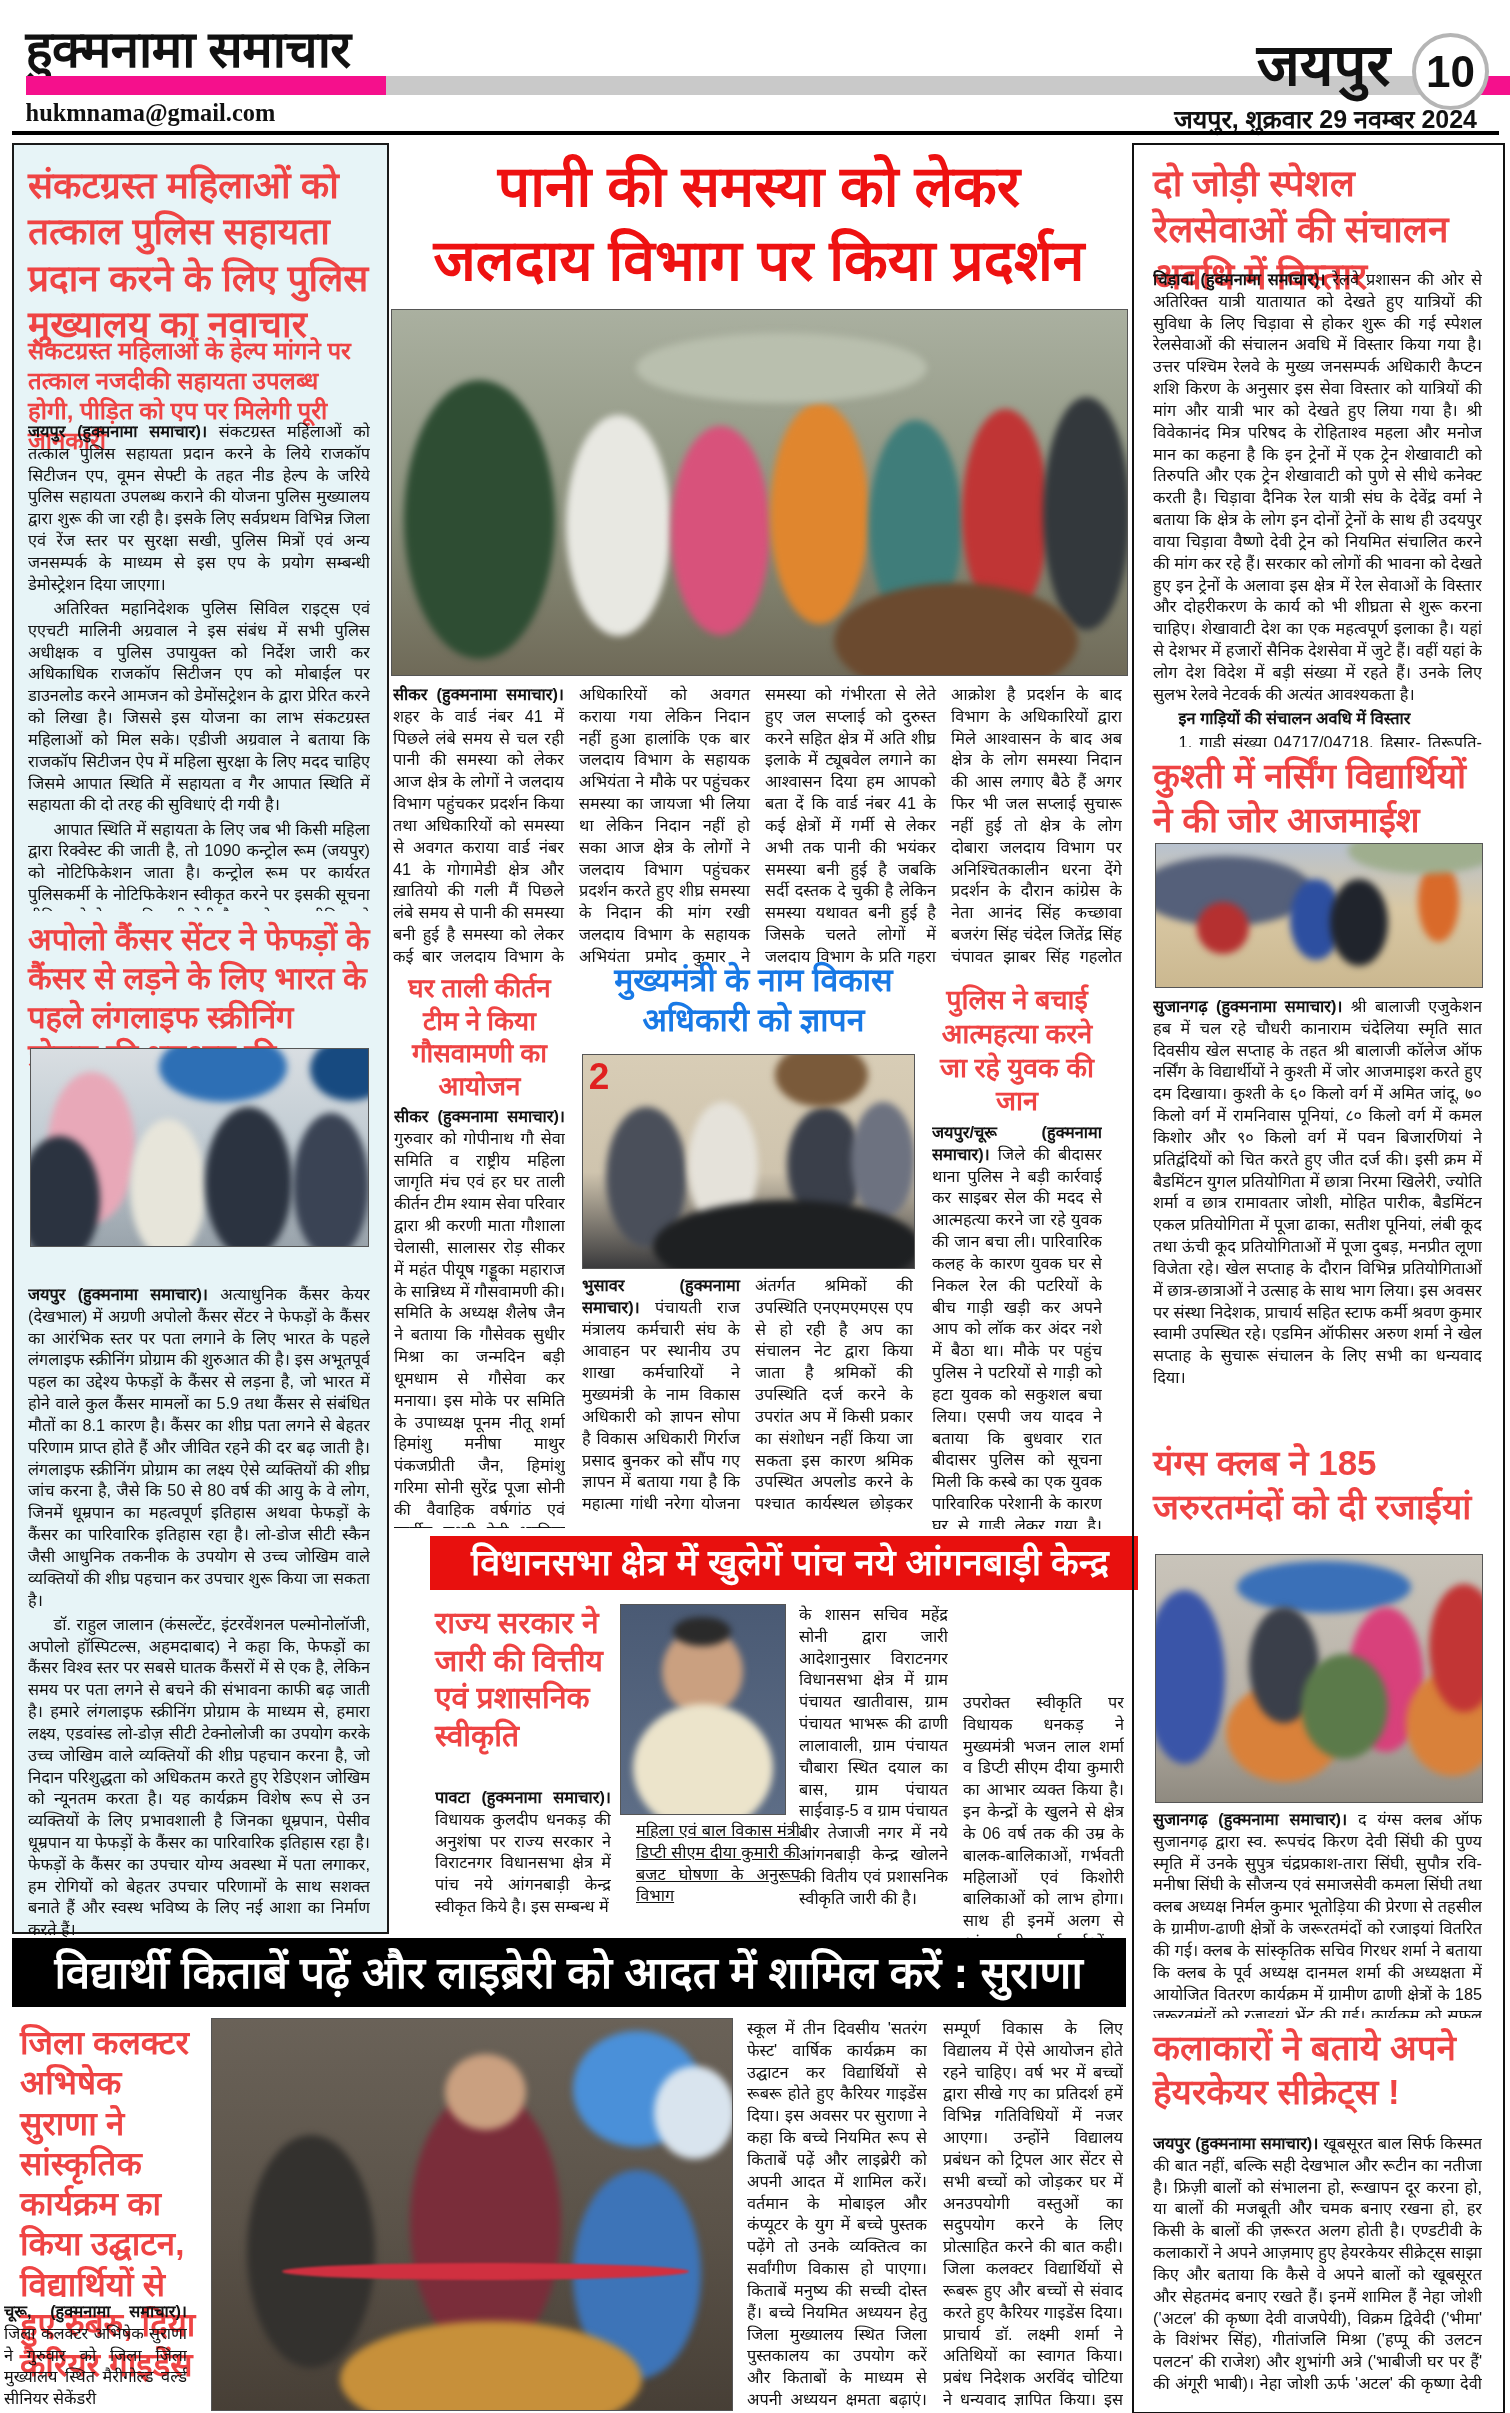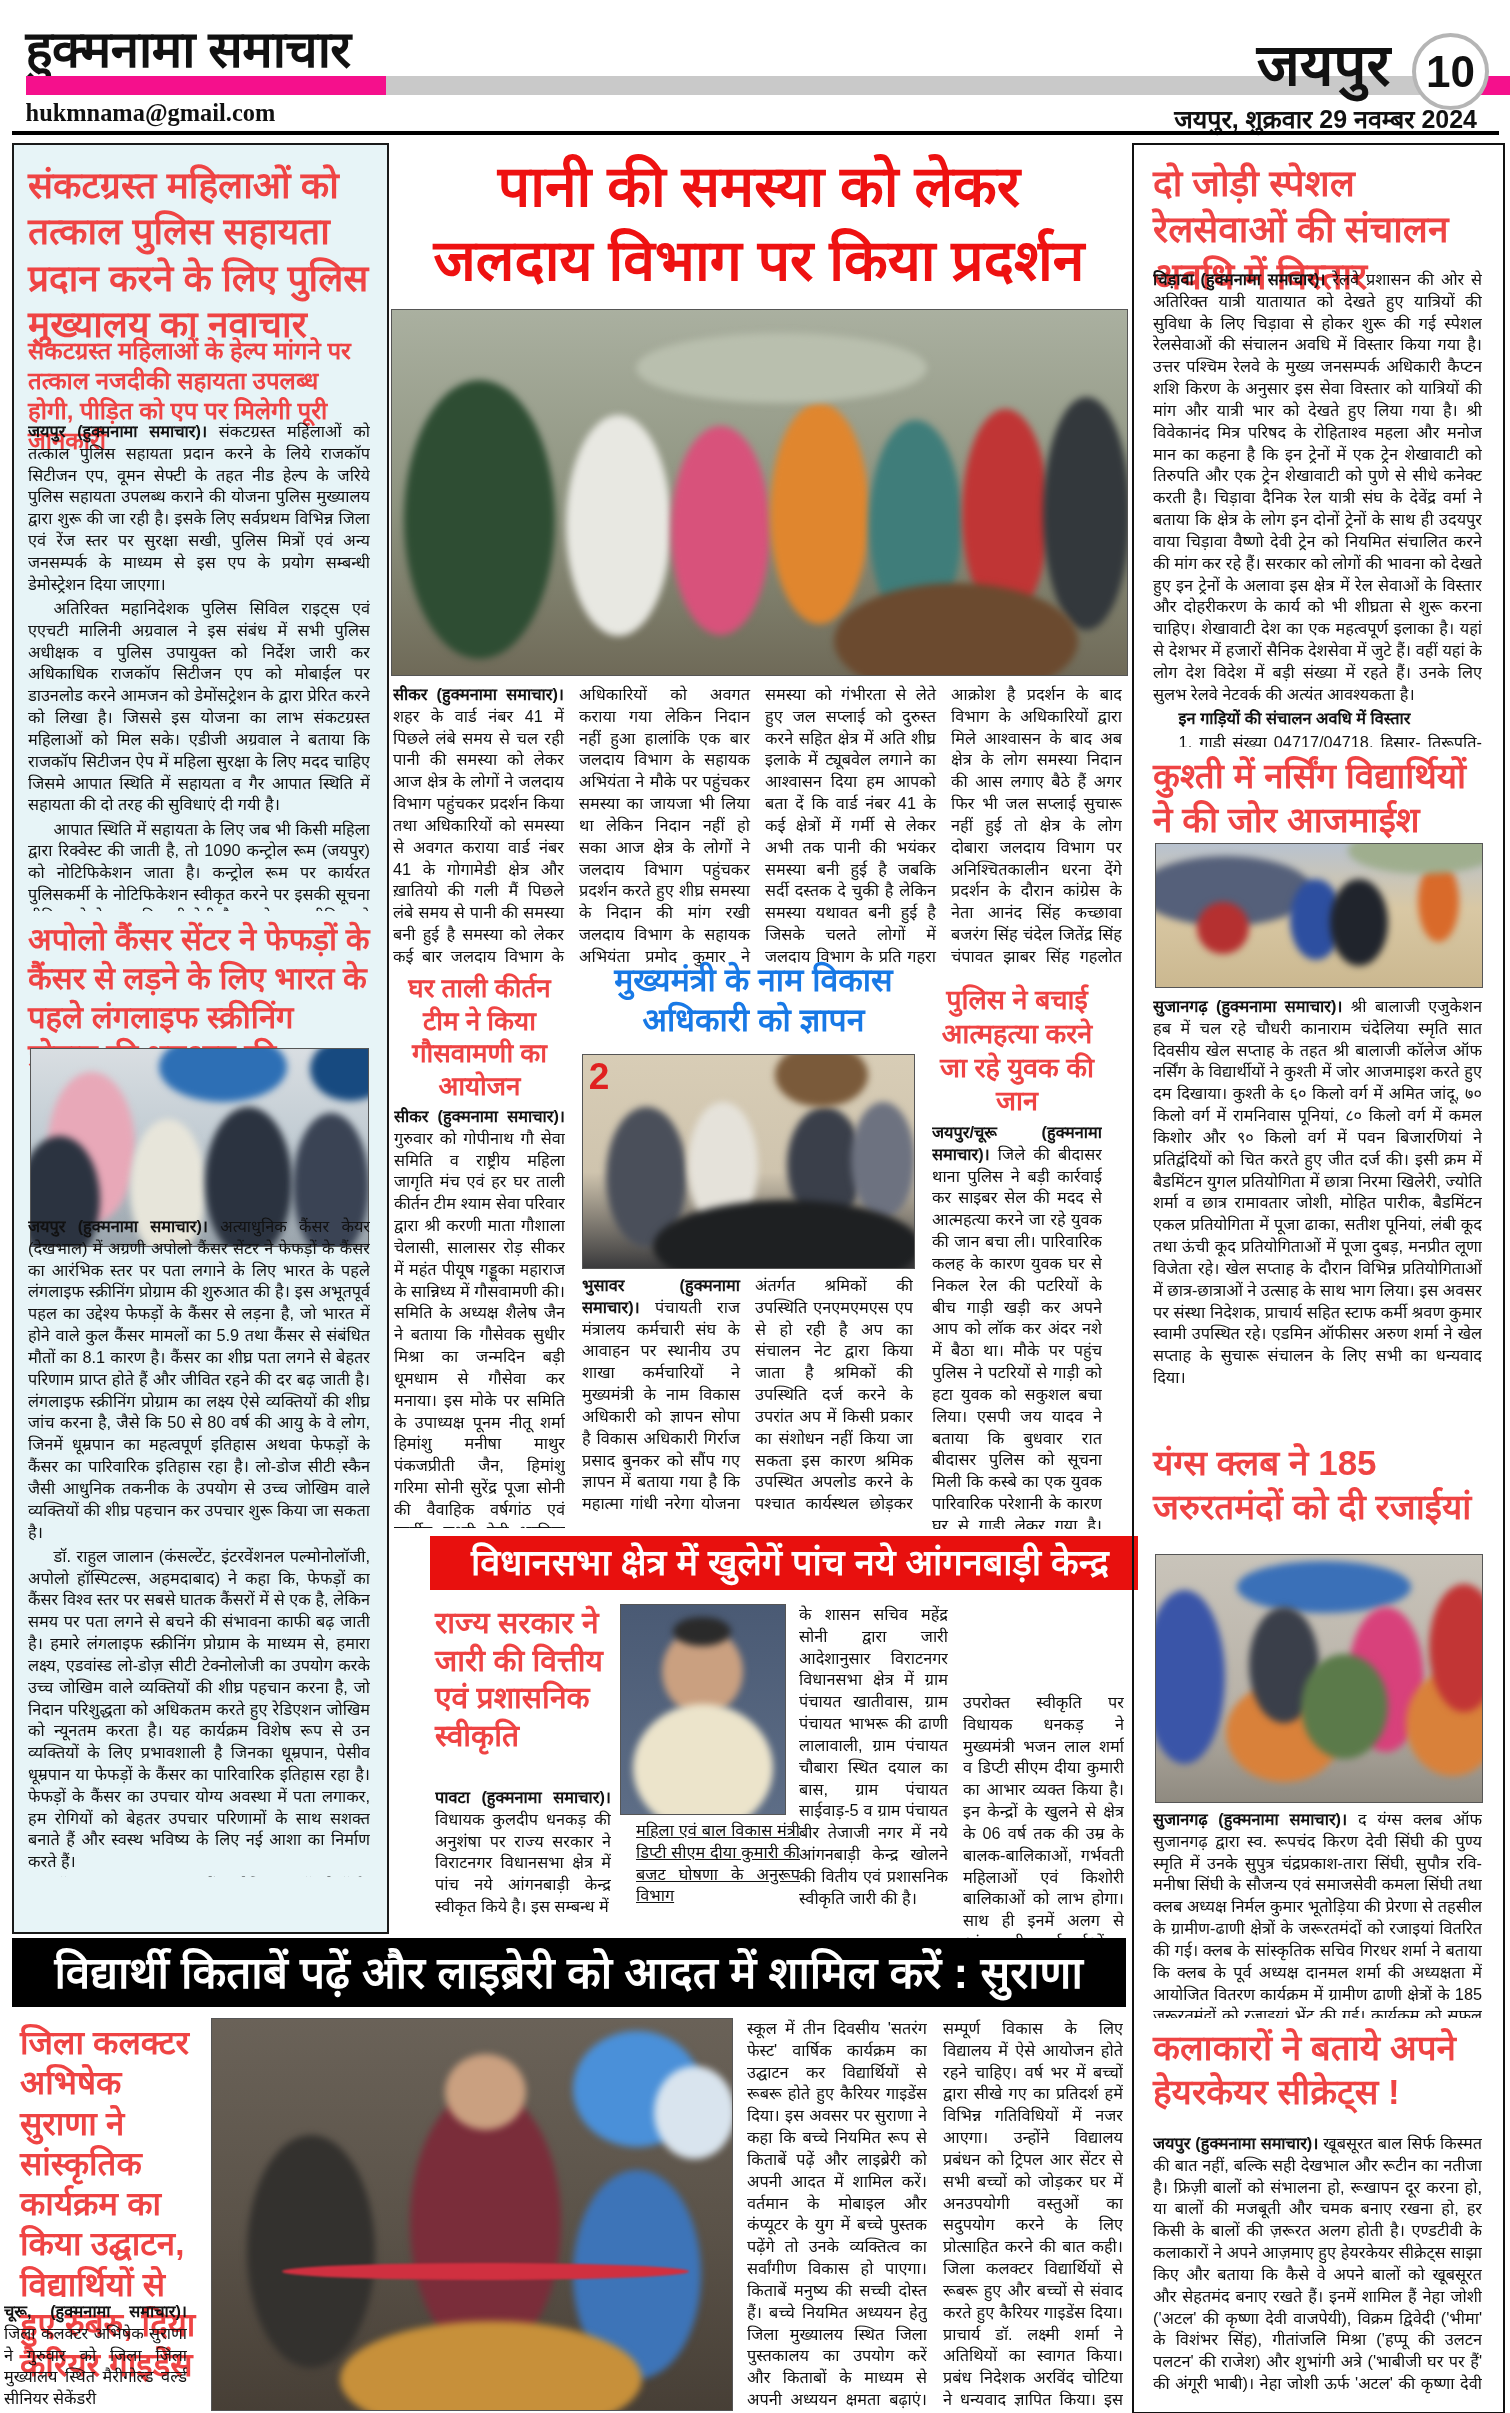--- a/index.html
+++ b/index.html
@@ -50,21 +50,21 @@
   <div class="photo" style="left:30px;top:1048px;width:337px;height:197px;background:linear-gradient(180deg,#d9dee2 0%,#c2ccd3 45%,#9aa4ac 100%);">
       <i style="left:17.4px;top:23px;width:87px;height:151px;background:#e8a8b8;"></i>
       <i style="left:-11.6px;top:87px;width:81px;height:128px;background:#2b3340;"></i>
       <i style="left:99px;top:70px;width:76px;height:140px;background:#e7e5da;"></i>
       <i style="left:174px;top:58px;width:87px;height:151px;background:#2b3340;"></i>
       <i style="left:262px;top:64px;width:76px;height:145px;background:#3a4354;"></i>
       <i style="left:128px;top:-17.4px;width:128px;height:70px;background:#2d6fb5;"></i>
       <i style="left:279px;top:-11.6px;width:81px;height:64px;background:#174a80;"></i>
   </div>
 
-  <div class="abs body-t" style="left:28px;top:1216px;width:342px;height:661px;">
+  <div class="abs body-t" style="left:28px;top:1284px;width:342px;height:661px;">
       <p class="nohang"><span class="dl">जयपुर (हुक्मनामा समाचार)।</span> <span>अत्याधुनिक कैंसर केयर (देखभाल) में अग्रणी अपोलो कैंसर सेंटर ने फेफड़ों के कैंसर का आरंभिक स्तर पर पता लगाने के लिए भारत के पहले लंगलाइफ स्क्रीनिंग प्रोग्राम की शुरुआत की है। इस अभूतपूर्व पहल का उद्देश्य फेफड़ों के कैंसर से लड़ना है, जो भारत में होने वाले कुल कैंसर मामलों का 5.9 तथा कैंसर से संबंधित मौतों का 8.1 कारण है। कैंसर का शीघ्र पता लगने से बेहतर परिणाम प्राप्त होते हैं और जीवित रहने की दर बढ़ जाती है। लंगलाइफ स्क्रीनिंग प्रोग्राम का लक्ष्य ऐसे व्यक्तियों की शीघ्र जांच करना है, जैसे कि 50 से 80 वर्ष की आयु के वे लोग, जिनमें धूम्रपान का महत्वपूर्ण इतिहास अथवा फेफड़ों के कैंसर का पारिवारिक इतिहास रहा है। लो-डोज सीटी स्कैन जैसी आधुनिक तकनीक के उपयोग से उच्च जोखिम वाले व्यक्तियों की शीघ्र पहचान कर उपचार शुरू किया जा सकता है।</span></p>
       <p>डॉ. राहुल जालान (कंसल्टेंट, इंटरवेंशनल पल्मोनोलॉजी, अपोलो हॉस्पिटल्स, अहमदाबाद) ने कहा कि, फेफड़ों का कैंसर विश्व स्तर पर सबसे घातक कैंसरों में से एक है, लेकिन समय पर पता लगने से बचने की संभावना काफी बढ़ जाती है। हमारे लंगलाइफ स्क्रीनिंग प्रोग्राम के माध्यम से, हमारा लक्ष्य, एडवांस्ड लो-डोज़ सीटी टेक्नोलोजी का उपयोग करके उच्च जोखिम वाले व्यक्तियों की शीघ्र पहचान करना है, जो निदान परिशुद्धता को अधिकतम करते हुए रेडिएशन जोखिम को न्यूनतम करता है। यह कार्यक्रम विशेष रूप से उन व्यक्तियों के लिए प्रभावशाली है जिनका धूम्रपान, पेसीव धूम्रपान या फेफड़ों के कैंसर का पारिवारिक इतिहास रहा है। फेफड़ों के कैंसर का उपचार योग्य अवस्था में पता लगाकर, हम रोगियों को बेहतर उपचार परिणामों के साथ सशक्त बनाते हैं और स्वस्थ भविष्य के लिए नई आशा का निर्माण करते हैं।</p>
       <p>डॉ. आकाश शाह (कंसल्टेंट, मेडिकल ऑन्कोलॉजी, अपोलो हॉस्पिटल्स, अहमदाबाद) ने कहा कि, अपोलो कैंसर सेंटर के लंग-लाइफ स्क्रीनिंग प्रोग्राम की शुरुआत भारत में फेफड़ों के कैंसर के खतरनाक रूप से बढ़ने की समस्या से निपटने की दिशा में एक महत्वपूर्ण कदम है। इस व्यापक स्क्रीनिंग प्रोग्राम के साथ, हम प्रारंभिक चरण में पता लगाने पर ध्यान केंद्रित करते हैं, जहां प्रभावी उपचार और ठीक होने की संभावना कई गुना अधिक होती है।</p>
   </div>
 
   <div class="abs hl center" style="left:393px;top:149px;width:732px;font-size:57px;color:#ee1111;line-height:1.3;">
       <div>पानी की समस्या को लेकर</div>
       <div>जलदाय विभाग पर किया प्रदर्शन</div>
   </div>
 

